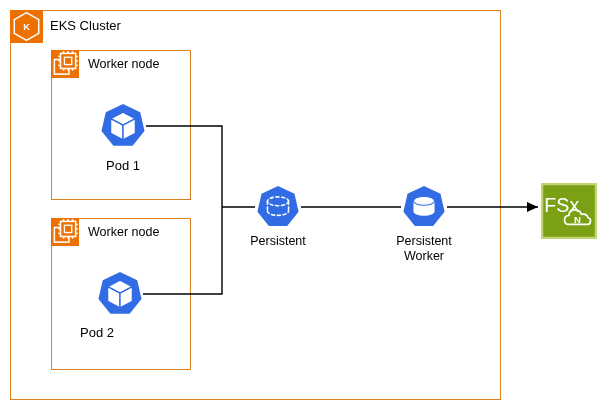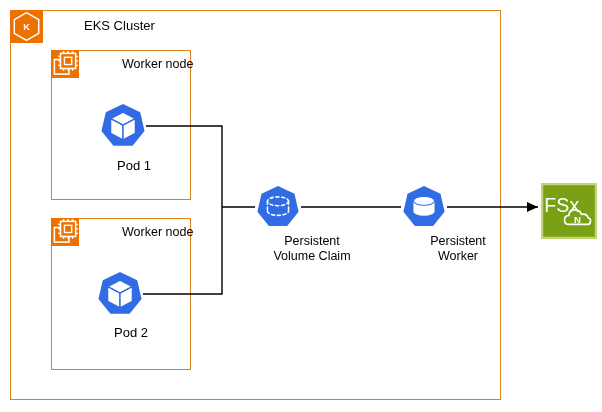--- a/index.html
+++ b/index.html
@@ -18,25 +18,25 @@
   #wn2-icon  { left:51px;  top:218px; width:28px; height:28px; }
   #pod1-icon { left:100px; top:103px; width:46px; height:46px; }
   #pod2-icon { left:97px;  top:271px; width:46px; height:46px; }
   #pvc-icon  { left:256px; top:185px; width:44px; height:44px; }
   #pv-icon   { left:402px; top:185px; width:44px; height:44px; }
   #fsx-icon  { left:541px; top:183px; width:56px; height:56px; }
 
   #connectors { position:absolute; left:0; top:0; width:602px; height:412px; pointer-events:none; }
   .line { stroke:var(--line,#000000); stroke-width:1.4; fill:none; }
 
-  .lbl { position:absolute; font-size:12.5px; line-height:16px; white-space:nowrap;margin-left:34px; }
+  .lbl { position:absolute; font-size:12.5px; line-height:16px; white-space:nowrap; }
   #eks-label  { left:50px; top:18px; font-size:13px; }
   #wn1-label  { left:88px; top:56px; }
   #wn2-label  { left:88px; top:224px; }
-  #pod1-label { left:83px; top:158px; width:80px; text-align:left; font-size:13px; }
+  #pod1-label { left:83px; top:158px; width:80px; text-align:center; font-size:13px; }
   #pod2-label { left:80px; top:325px; width:80px; font-size:13px; }
   #pvc-label  { left:213px; top:234px; width:130px; text-align:center; line-height:15px; white-space:normal; }
   #pv-label   { left:359px; top:234px; width:130px; text-align:center; line-height:15px; white-space:normal; }
 
   .fill-orange { fill:var(--orange_icon,#ED7100); }
   .fill-blue   { fill:var(--k8s_blue,#326CE5); }
   .fill-green  { fill:var(--fsx_green,#7AA116); }
   .stroke-greenlight { stroke:var(--fsx_green_border,#C3D472); }
   .fill-white  { fill:#ffffff; }
   .no-fill     { fill:none; }
@@ -139,21 +139,20 @@
 
   <svg class="icon" id="pvc-icon" viewBox="0 0 100 100">
     <polygon points="50,2 87.5,20.1 96.8,60.7 70.8,93.2 29.2,93.2 3.2,60.7 12.5,20.1" class="fill-blue"></polygon>
     <ellipse cx="50" cy="37" rx="24" ry="10" class="dash"></ellipse>
     <path d="M26,37 L26,59" class="dash"></path>
     <path d="M74,37 L74,59" class="dash"></path>
     <path d="M26,59 A24,10 0 0 0 74,59" class="dash"></path>
   </svg>
   <div class="lbl" id="pvc-label">
     <div>Persistent</div>
-    <div>Volume Claim</div>
   </div>
 
   <svg class="icon" id="pv-icon" viewBox="0 0 100 100">
     <polygon points="50,2 87.5,20.1 96.8,60.7 70.8,93.2 29.2,93.2 3.2,60.7 12.5,20.1" class="fill-blue"></polygon>
     <path d="M26,36 L26,60 A24,10 0 0 0 74,60 L74,36 Z" class="fill-white"></path>
     <ellipse cx="50" cy="36" rx="24" ry="10" class="fill-white stroke-blue" stroke-width="2.5"></ellipse>
   </svg>
   <div class="lbl" id="pv-label">
     <div>Persistent</div>
     <div>Worker</div>

